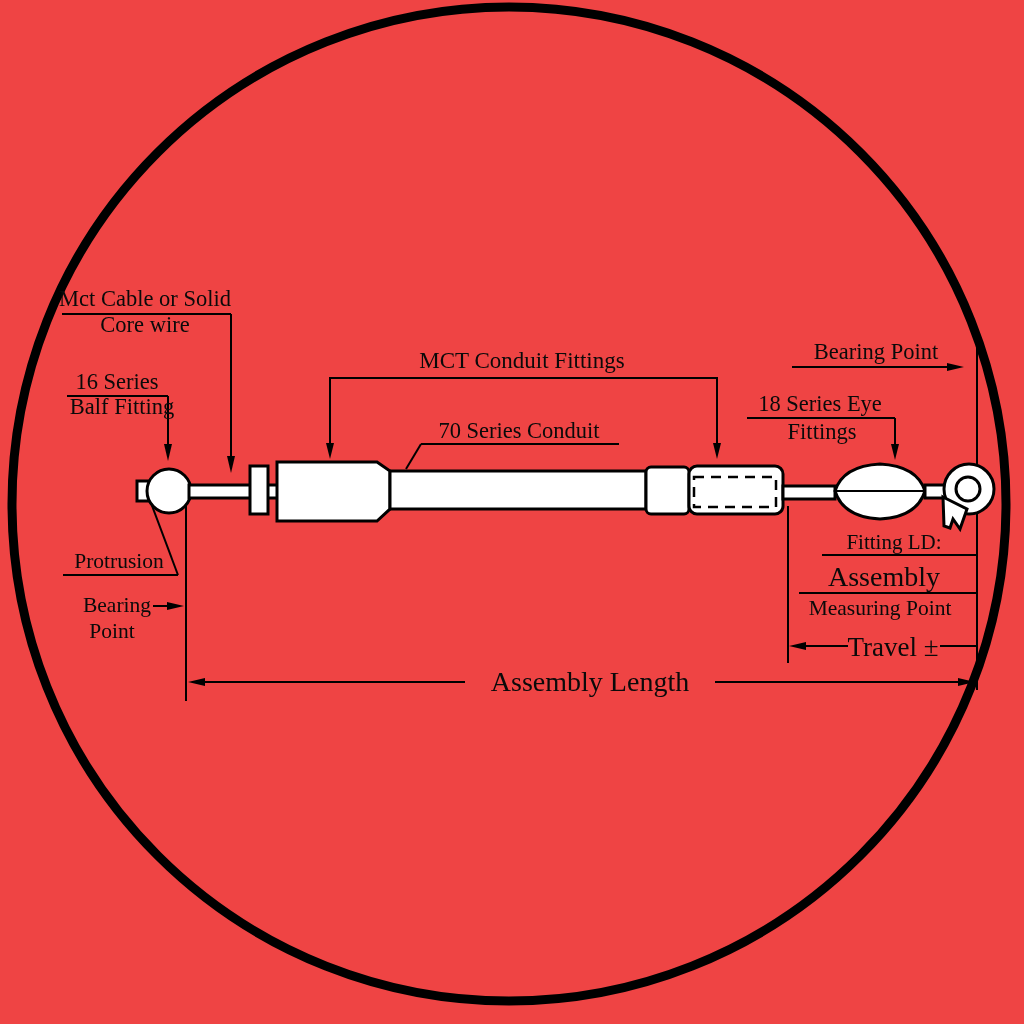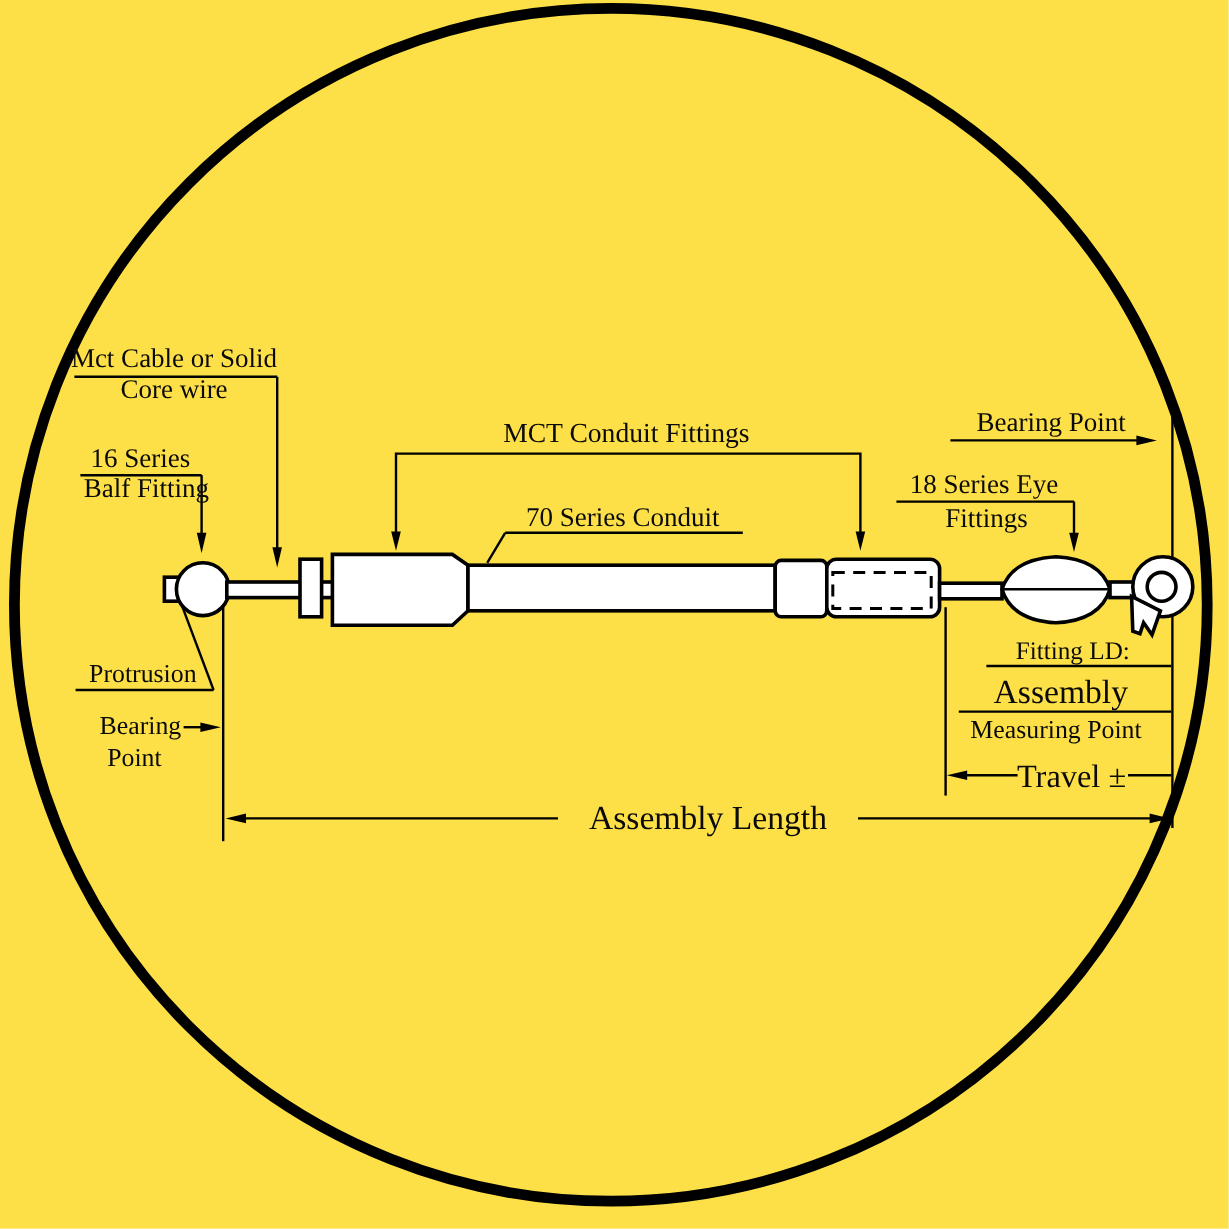--- a/index.html
+++ b/index.html
@@ -8,21 +8,21 @@
     background: #ffffff;
     width: 1024px;
     height: 1024px;
     overflow: hidden;
     font-family: "Liberation Serif", serif;
   }
   #stage {
     position: relative;
     width: 1024px;
     height: 1024px;
-    background: #fde047;
+    background: #ef4444;
   }
   svg { display: block; }
   svg text {
     font-family: "Liberation Serif", serif;
     fill: #0a0a0a;
   }
   .shape  { fill: #ffffff; stroke: #000000; stroke-width: 3; }
   .thin   { fill: none;    stroke: #000000; stroke-width: 2; }
   .arrow  { fill: #000000; stroke: none; }
   .dashed { fill: none; stroke: #000000; stroke-width: 2.5; stroke-dasharray: 10 7; }

